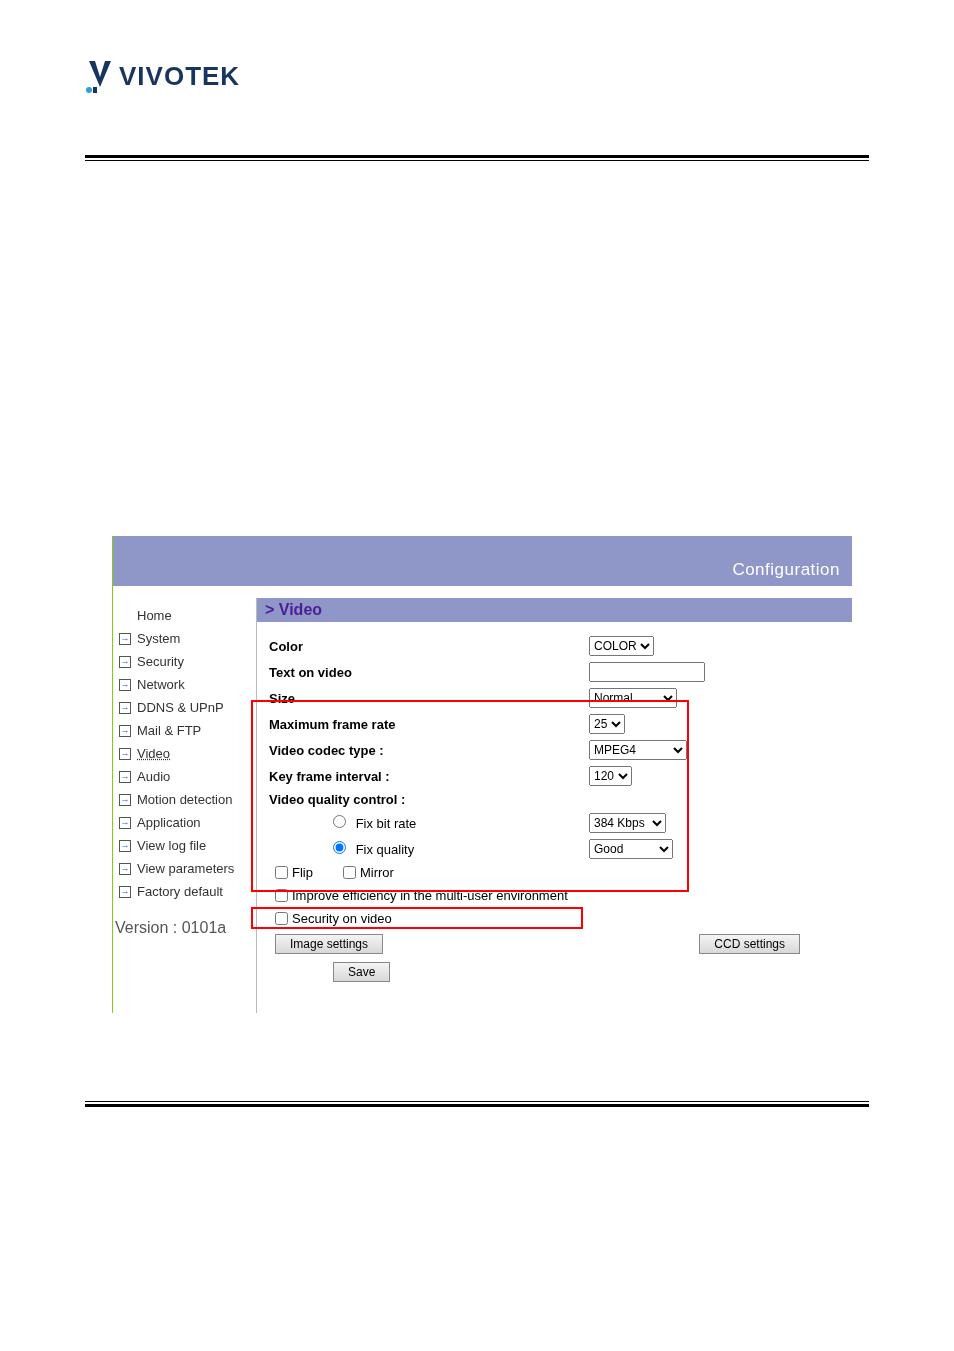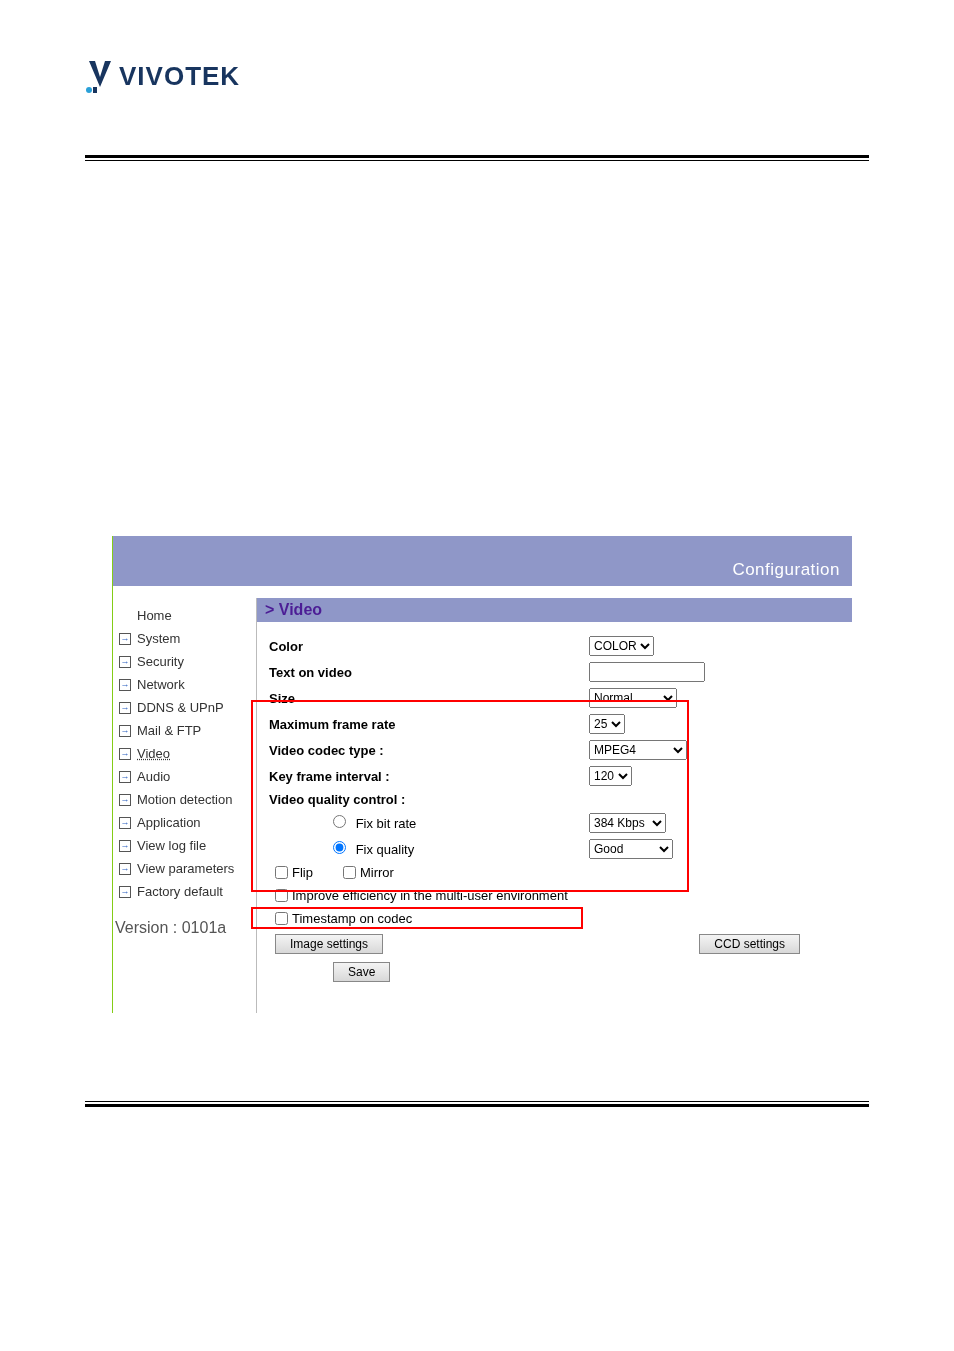--- a/index.html
+++ b/index.html
@@ -325,21 +325,21 @@
             <input type="checkbox" style="">
             <span>Mirror</span>
           </label>
         </div>
         <div class="plain-check">
           <input type="checkbox" style="">
           <span>Improve efficiency in the multi-user environment</span>
         </div>
         <div class="plain-check">
           <input type="checkbox" style="">
-          <span>Timestamp on codec</span>
+          <span>Security on video</span>
         </div>
         <div class="btn-row">
           <div class="left-group">
             <button class="btn">Image settings</button>
           </div>
           <div>
             <button class="btn">CCD settings</button>
           </div>
         </div>
         <div class="save-row">

